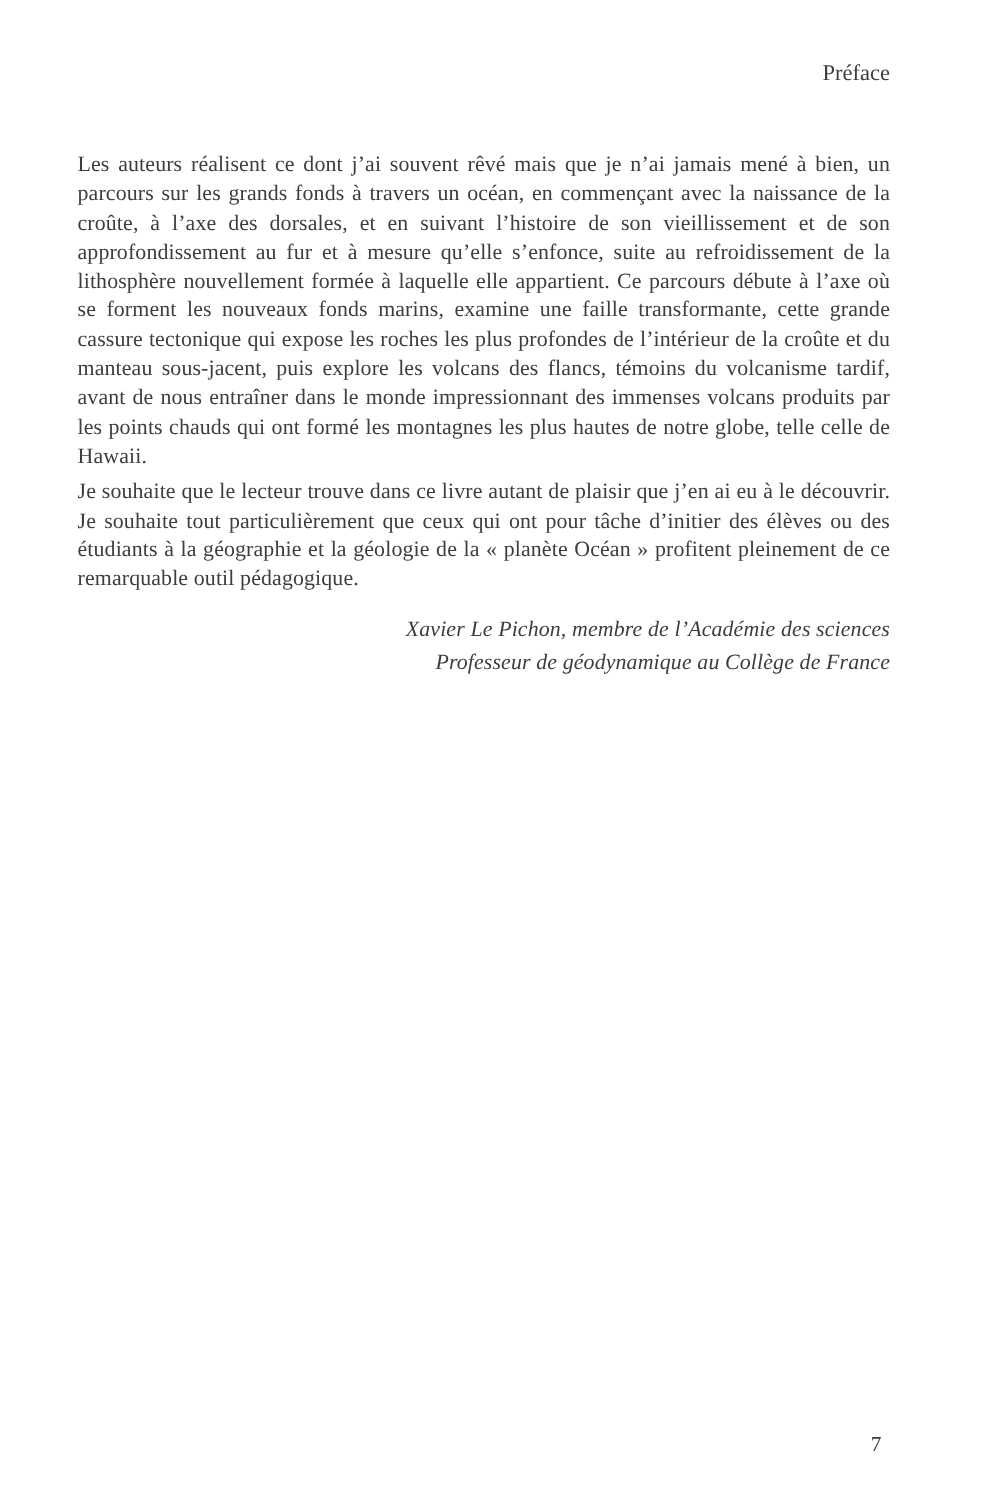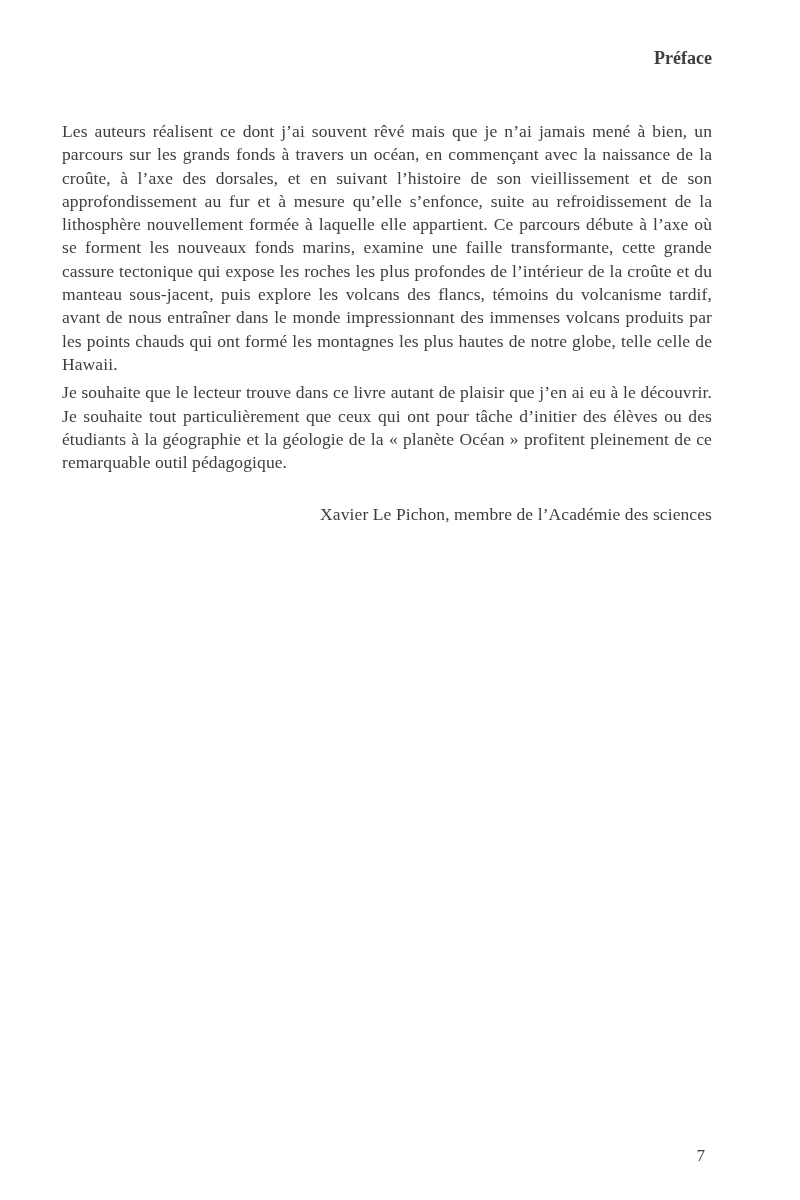--- a/index.html
+++ b/index.html
@@ -18,42 +18,42 @@
     box-sizing: border-box;
   }
   .header {
     position: absolute;
     top: 48px;
     left: 62px;
     right: 88px;
     text-align: right;
     font-size: 18px;
     color: #3d3d3d;
-    font-weight: bold;
   }
   .body {
     position: absolute;
     top: 116px;
     left: 62px;
     right: 88px;
   }
   .para {
     margin: 4px 0 5px 0;
     font-size: 17.5px;
     line-height: 23.3px;
     text-align: justify;
     text-justify: inter-word;
     letter-spacing: 0.1px;
   }
   .signature {
-    margin-top: 27px;
+    margin-top: 16px;
     text-align: right;
     font-size: 17.5px;
     line-height: 26px;
     letter-spacing: 0.1px;
+    font-style: italic;
   }
   .footer {
     position: absolute;
     bottom: 34px;
     left: 62px;
     right: 95px;
     text-align: right;
     font-size: 17px;
     color: #3d3d3d;
   }
@@ -66,20 +66,21 @@
   <div class="header">
     <span>Préface</span>
   </div>
 
   <div class="body">
     <p class="para">Les auteurs réalisent ce dont j’ai souvent rêvé mais que je n’ai jamais mené à bien, un parcours sur les grands fonds à travers un océan, en commençant avec la naissance de la croûte, à l’axe des dorsales, et en suivant l’histoire de son vieillissement et de son approfondissement au fur et à mesure qu’elle s’enfonce, suite au refroidissement de la lithosphère nouvellement formée à laquelle elle appartient. Ce parcours débute à l’axe où se forment les nouveaux fonds marins, examine une faille transformante, cette grande cassure tectonique qui expose les roches les plus profondes de l’intérieur de la croûte et du manteau sous-jacent, puis explore les volcans des flancs, témoins du volcanisme tardif, avant de nous entraîner dans le monde impressionnant des immenses volcans produits par les points chauds qui ont formé les montagnes les plus hautes de notre globe, telle celle de Hawaii.</p>
     <p class="para">Je souhaite que le lecteur trouve dans ce livre autant de plaisir que j’en ai eu à le découvrir. Je souhaite tout particulièrement que ceux qui ont pour tâche d’initier des élèves ou des étudiants à la géographie et la géologie de la « planète Océan » profitent pleinement de ce remarquable outil pédagogique.</p>
 
     <div class="signature">
       <div>Xavier Le Pichon, membre de l’Académie des sciences</div>
+      <div>Professeur de géodynamique au Collège de France</div>
     </div>
   </div>
 
   <div class="footer">
     <span>7</span>
   </div>
 
 </div>
 
 </body></html>

